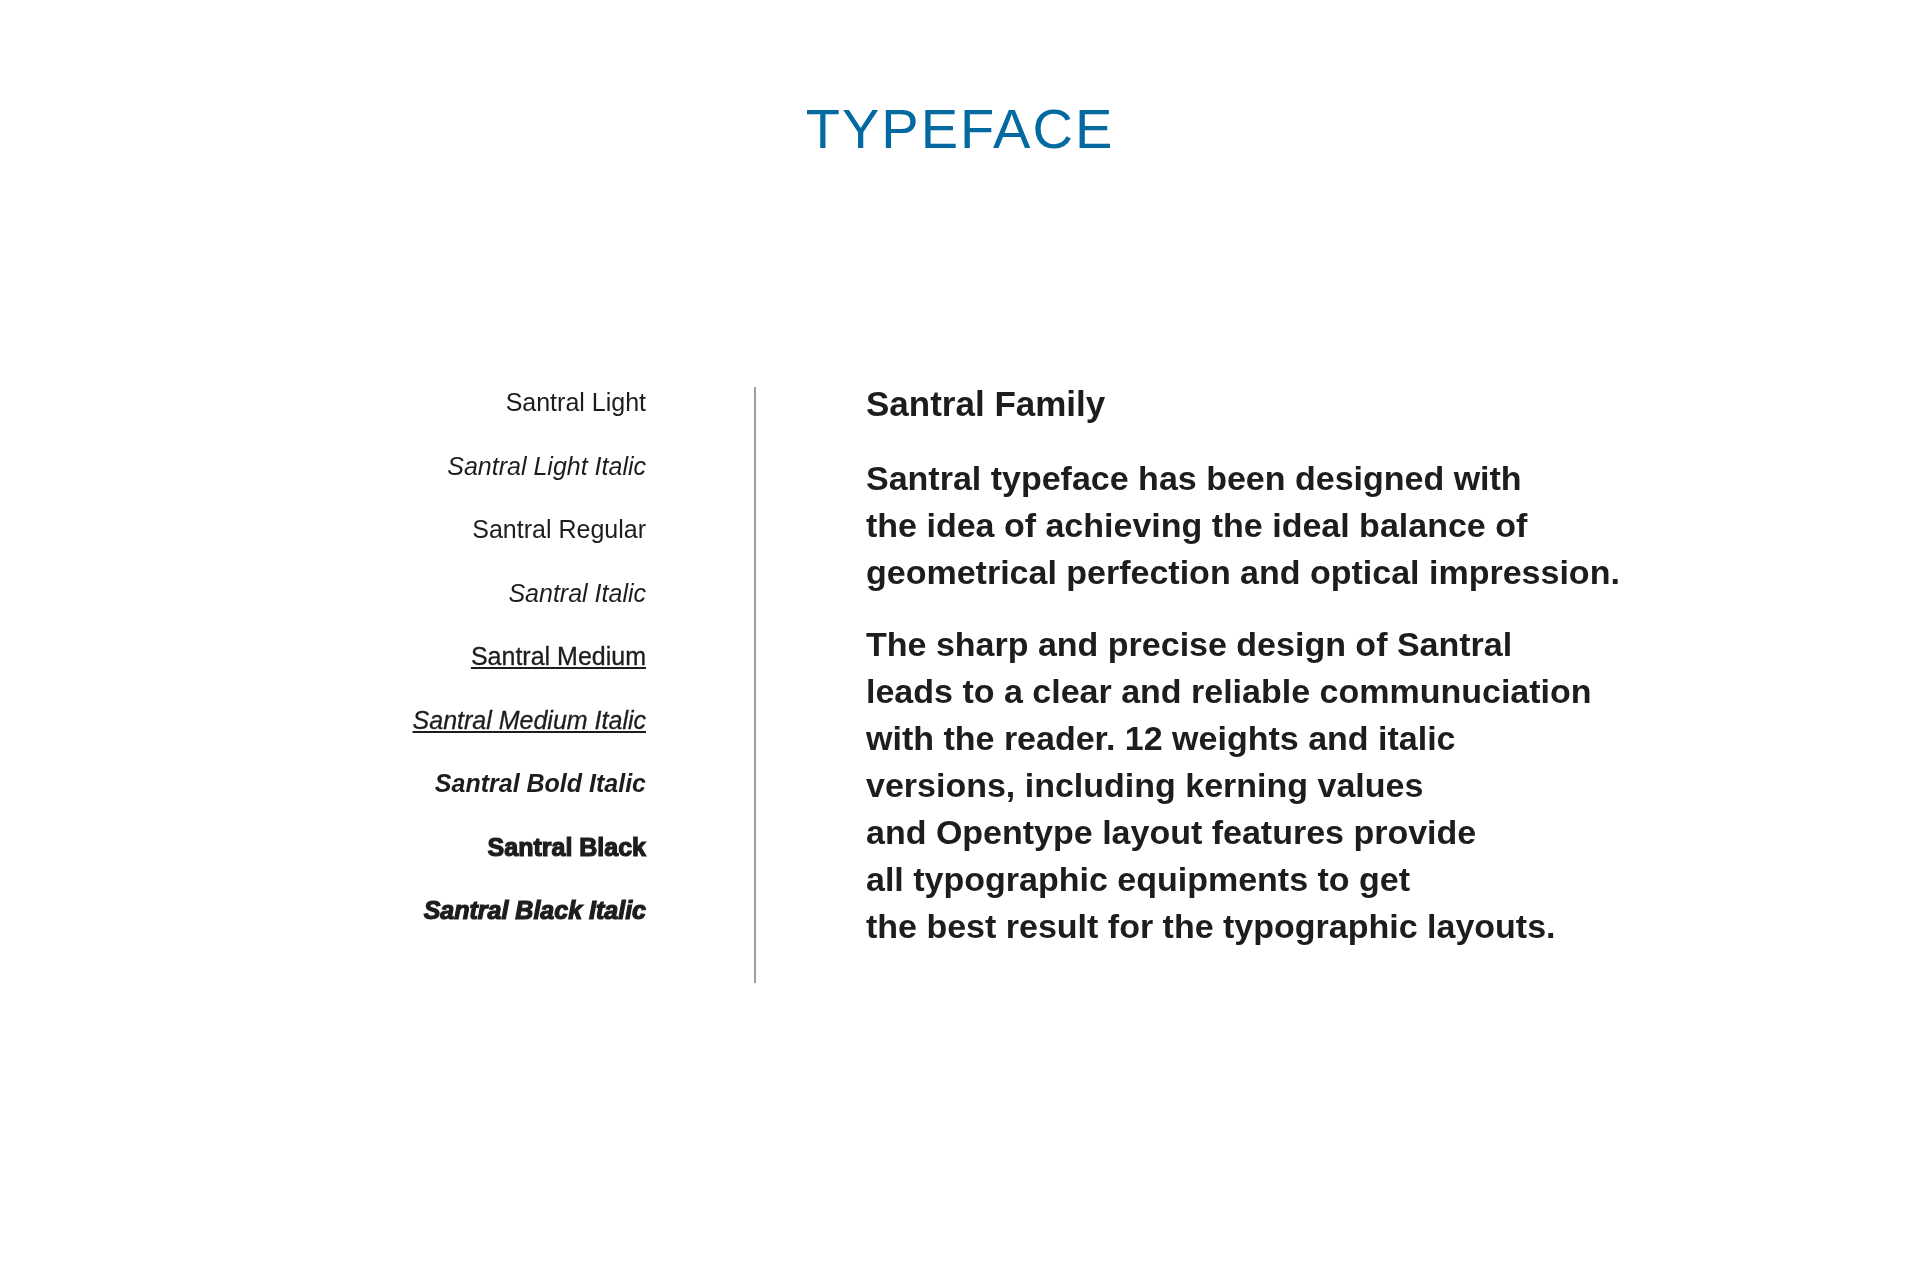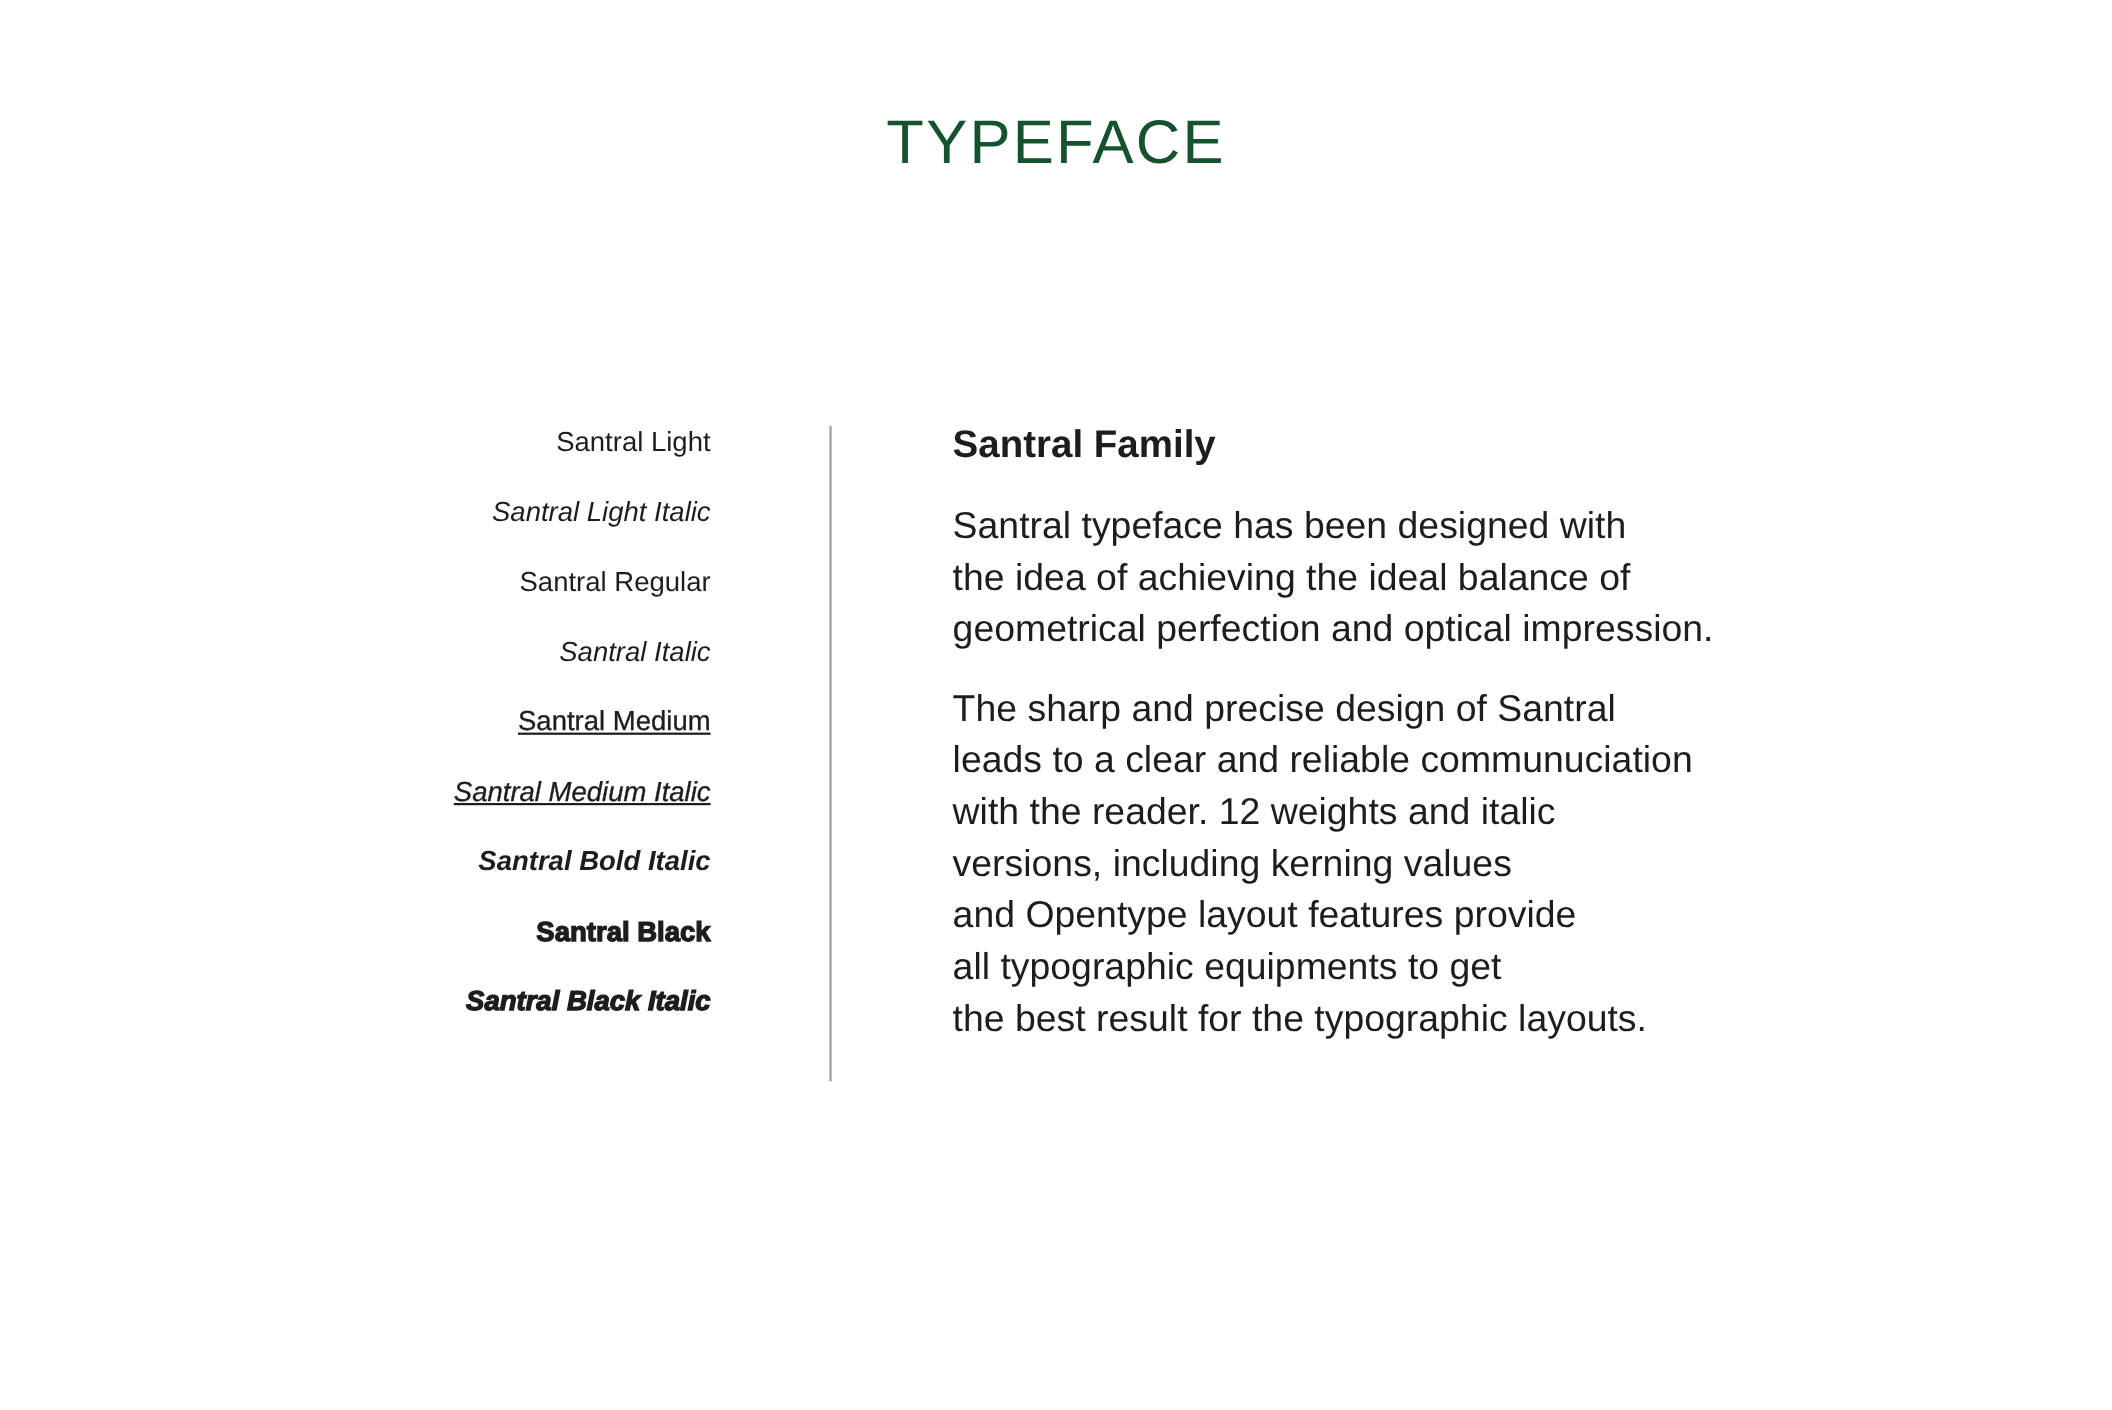--- a/index.html
+++ b/index.html
@@ -20,21 +20,21 @@
     position: absolute;
     top: 97px;
     left: 0;
     width: 100%;
     margin: 0;
     text-align: center;
     font-size: 56px;
     line-height: 64px;
     font-weight: 300;
     letter-spacing: 2px;
-    color: #14532d;
+    color: #0369a1;
   }
   .font-list {
     position: absolute;
     left: 0;
     top: 371px;
     width: 646px;
     text-align: right;
     font-size: 25px;
     line-height: 63.5px;
     white-space: nowrap;
@@ -64,21 +64,21 @@
     margin: 0 0 27px 0;
     font-size: 35px;
     line-height: 48px;
     font-weight: 600;
     color: #1d1d1d;
   }
   .info p {
     margin: 0 0 25px 0;
     font-size: 34px;
     line-height: 47px;
-    font-weight: 400;
+    font-weight: 700;
     color: #1d1d1d;
   }
   .ln {
     display: block;
     white-space: nowrap;
   }
 </style>
 </head>
 <body>
 

